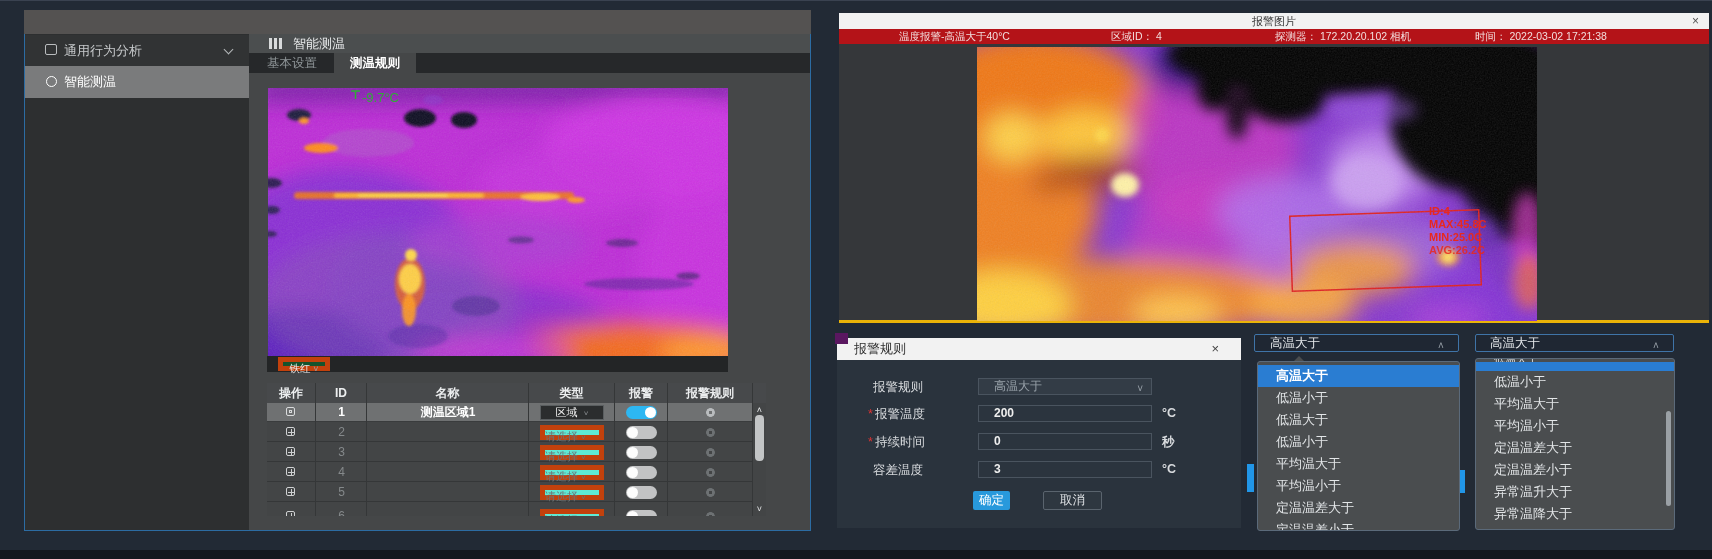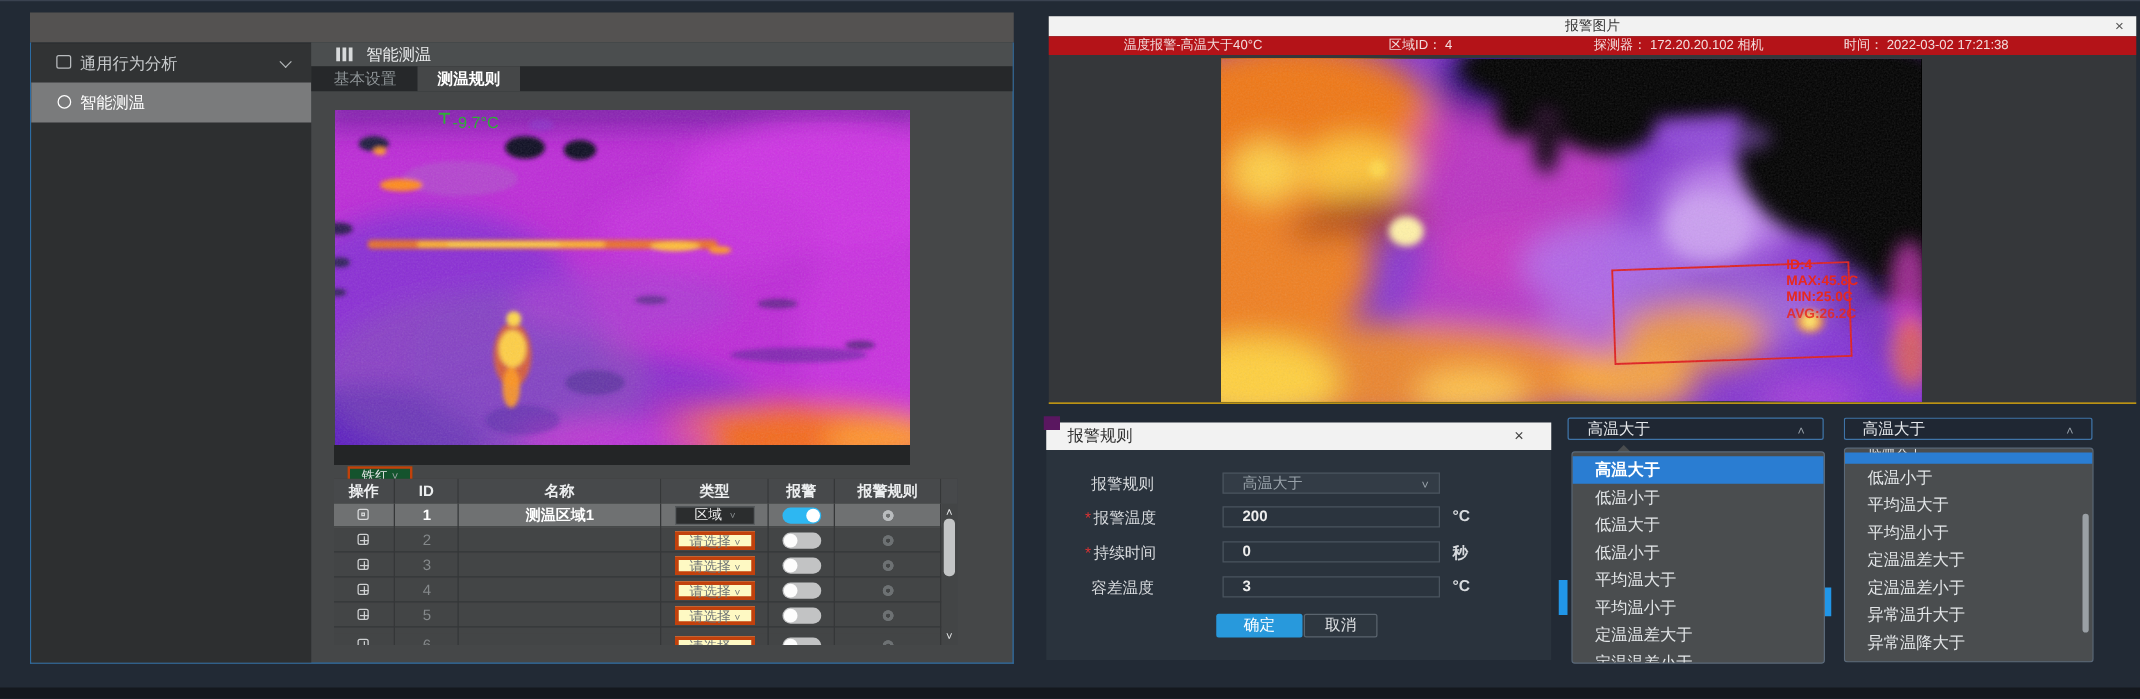--- a/index.html
+++ b/index.html
@@ -10,37 +10,37 @@
 #lbody{left:0;top:24px;width:787px;height:497px;border-left:1px solid #2c6ca3;border-bottom:1px solid #2c6ca3;border-right:1px solid #2c6ca3;background:#454748}
 #sidebar{left:1px;top:24px;width:224px;height:496px;background:#2d2f30}
 .sitem1{left:1px;top:25px;width:224px;height:31px;background:#313334;color:#c7cacc;font-size:13px;line-height:31px}
 .sitem2{left:1px;top:56px;width:224px;height:32px;background:#7a7b7c;color:#fff;font-size:13px;line-height:32px}
 #mtitle{left:225px;top:24px;width:561px;height:19px;background:#4b4e4f;color:#e8eaeb;font-size:13px;line-height:19px}
 #tabs{left:225px;top:43px;width:561px;height:20px;background:#26282a}
 .tab1{left:234px;top:43px;width:68px;height:20px;color:#8e9497;font-size:12.5px;line-height:20px;text-align:center}
 .tab2{left:310px;top:43px;width:82px;height:20px;background:#454748;color:#fff;font-size:12.5px;line-height:21px;text-align:center;font-weight:bold}
 #thermL{left:244px;top:78px;width:460px;height:268px}
 #palbar{left:243px;top:346px;width:461px;height:16px;background:#232526}
-#palbtn{left:254px;top:363px;width:52px;height:14px;background:#14532d;border:2px solid #c2410c;color:#e8e8e8;font-size:10.5px;line-height:12px;text-align:center}
+#palbtn{left:254px;top:347px;width:52px;height:14px;background:#14532d;border:5px solid #c2410c;color:#e8e8e8;font-size:10.5px;line-height:12px;text-align:center}
 
 #tbl{left:243px;top:373px;width:499px;height:133px;background:#434546;overflow:hidden}
 .th{background:#47494b;color:#eceeef;font-size:12px;font-weight:bold;line-height:20px;text-align:center;position:absolute;top:0;height:20px;border-right:1px solid #353738}
 .row{position:absolute;left:0;width:486px;height:19px}
 .drow{background:#434546;border-bottom:1px solid #353738}
 .plusic{left:19px;top:4px;width:9px;height:9px;border:1px solid #cfd1d2;border-radius:2px}
 .plusic::before{content:"";position:absolute;left:1px;top:3.5px;width:7px;height:1.5px;background:#cfd1d2}
 .plusic::after{content:"";position:absolute;left:3.5px;top:1px;width:1.5px;height:7px;background:#cfd1d2}
 .idn{left:49px;width:51px;text-align:center;color:#85898b;font-size:12px;line-height:19px}
-.qsel{left:273px;top:2px;width:64px;height:15px;background:#fef9c3;border:3px solid #c2410c;color:#6e7375;font-size:11px;line-height:13px;text-align:center}
+.qsel{left:273px;top:2px;width:64px;height:15px;background:#5eead4;border:5px solid #c2410c;color:#6e7375;font-size:11px;line-height:13px;text-align:left}
 .togoff{left:359px;top:3px;width:31px;height:13px;background:#c2c3c4;border-radius:7px}
 .knob{left:1px;top:1px;width:11px;height:11px;background:#fdfdfd;border-radius:50%}
 .gear{width:9px;height:9px;color:#6d7173;border-radius:50%;background:radial-gradient(circle,rgba(0,0,0,0) 0 1.5px,#6d7173 1.8px 4.4px,rgba(0,0,0,0) 4.6px)}
 .gear2{width:9px;height:9px;border-radius:50%;background:radial-gradient(circle,rgba(0,0,0,0) 0 1.5px,#b9bcbe 1.8px 4.4px,rgba(0,0,0,0) 4.6px)}
 
-#idlg{left:839px;top:13px;width:870px;height:310px;background:#35373a;border-bottom:1px solid #eab308}
+#idlg{left:839px;top:13px;width:870px;height:310px;background:#35373a;border-bottom:3px solid #eab308}
 #ititle{left:0;top:0;width:870px;height:16px;background:#f2f2f2;color:#333;font-size:11px;line-height:16px;text-align:center}
 #iredbar{left:0;top:16px;width:870px;height:15px;background:#b41318;color:#f2dcdc;font-size:10.5px;line-height:15px}
 #thermR{left:138px;top:34px;width:560px;height:274px}
 
 #rdlg{left:837px;top:338px;width:404px;height:190px;background:#2a333d}
 #rtitle{left:0;top:0;width:404px;height:22px;background:#f2f2f2;color:#303030;font-size:13px;line-height:22px}
 .rlabel{position:absolute;color:#d8dbde;font-size:12.5px;height:17px;line-height:17px}
 .rinput{position:absolute;left:141px;width:174px;height:17px;background:#2b343e;border:1px solid #4a545f;color:#eee;font-size:12px;line-height:15px;padding-left:15px;font-weight:bold}
 .runit{position:absolute;left:325px;color:#d8dbde;font-size:12.5px;font-weight:bold}
 .star{color:#d33;margin-right:2px}
@@ -320,21 +320,21 @@
 <div class="rinput" style="top:40px;background:#333c46;color:#98a1a9;font-weight:normal">高温大于<span class="chev" style="right:8px;top:2px">˅</span></div>
 <div class="rlabel" style="left:31px;top:68px"><span class="star">*</span>报警温度</div>
 <div class="rinput" style="top:67px">200</div>
 <div class="runit" style="top:68px">°C</div>
 <div class="rlabel" style="left:31px;top:96px"><span class="star">*</span>持续时间</div>
 <div class="rinput" style="top:95px">0</div>
 <div class="runit" style="top:96px">秒</div>
 <div class="rlabel" style="left:36px;top:124px">容差温度</div>
 <div class="rinput" style="top:123px">3</div>
 <div class="runit" style="top:124px">°C</div>
-<div class="abs" style="left:136px;top:153px;width:69px;height:19px;background:#2899dc;color:#fff;font-size:12.5px;line-height:19px;text-align:center;border-radius:2px">确定</div>
+<div class="abs" style="left:136px;top:153px;width:37px;height:19px;background:#2899dc;color:#fff;font-size:12.5px;line-height:19px;text-align:center;border-radius:2px">确定</div>
 <div class="abs" style="left:206px;top:153px;width:59px;height:19px;background:#2e3740;border:1px solid #5a646e;color:#dfe2e5;font-size:12.5px;line-height:17px;text-align:center;border-radius:2px">取消</div>
 </div>
 
 <div class="abs" style="left:835px;top:333px;width:13px;height:11px;background:#5a1760"></div>
 <div class="abs" style="left:1247px;top:464px;width:7px;height:28px;background:#2196e8"></div>
 <div class="abs" style="left:1456px;top:470px;width:9px;height:23px;background:#2196e8"></div>
 
 <div class="selbox" style="left:1254px;width:205px"><span style="margin-left:15px">高温大于</span><span class="chev" style="left:183px;top:3px">˄</span></div>
 <div class="abs" style="left:1293px;top:356px;width:0;height:0;border-left:6px solid transparent;border-right:6px solid transparent;border-bottom:6px solid #4a4d4f"></div>
 <div class="ddpanel" style="left:1257px;top:361px;width:203px;height:170px">

